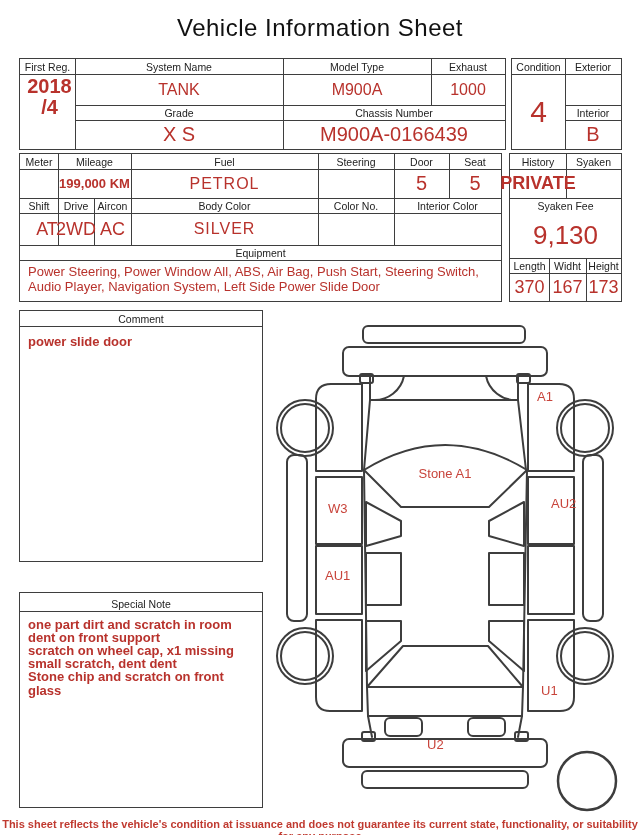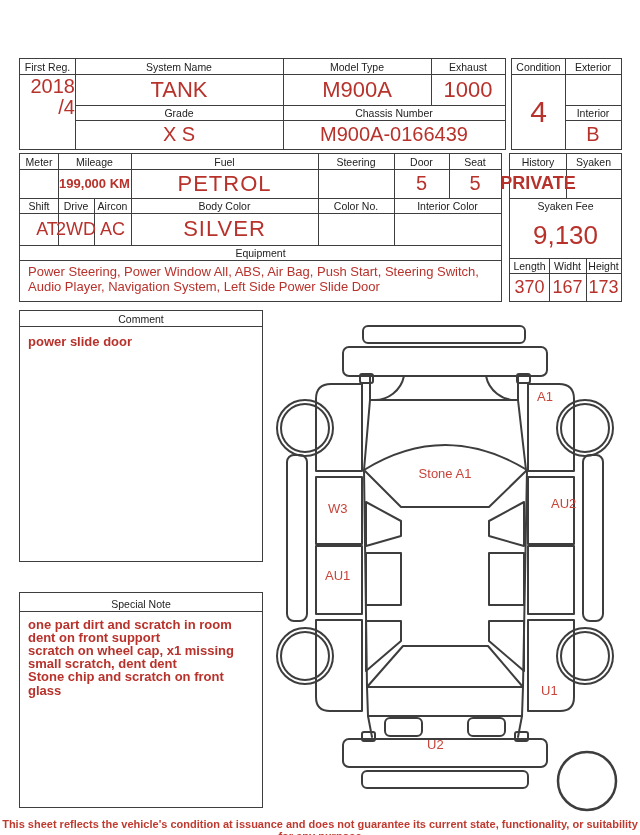--- a/index.html
+++ b/index.html
@@ -7,37 +7,38 @@
          font-family:"Liberation Sans",sans-serif;overflow:hidden;}
   .title{position:absolute;left:0;top:14px;width:640px;text-align:center;
          font-size:24px;font-weight:500;color:var(--title-dark);letter-spacing:.5px;}
   .box{position:absolute;border:1px solid var(--border-dark);box-sizing:border-box;}
   .vl{position:absolute;width:1px;background:var(--border-dark);}
   .hl{position:absolute;height:1px;background:var(--border-dark);}
   .lbl{position:absolute;display:flex;align-items:center;justify-content:center;
        font-size:10.5px;color:var(--label-dark);box-sizing:border-box;white-space:nowrap;}
   .val{position:absolute;display:flex;align-items:center;justify-content:center;
        color:var(--value-red);box-sizing:border-box;white-space:nowrap;}
-  .f20{font-size:20px;} .f22{font-size:22px;} .f18{font-size:18px;}
+  .f20{font-size:20px;} .f22{font-size:16px;} .f18{font-size:18px;}
   .f30{font-size:30px;} .f26{font-size:26px;} .f14{font-size:18px;font-weight:700;}
-  .firstreg{flex-direction:column;align-items:flex-end;justify-content:flex-start;
-            padding:2px 0 0 4px;line-height:1.05;}
+  .firstreg{flex-direction:column;align-items:center;justify-content:flex-start;
+            padding:2px 0 0 4px;line-height:1.05;font-weight:bold;}
   .equip{position:absolute;color:var(--value-red);font-size:13px;line-height:15px;
          padding:4px 8px;box-sizing:border-box;white-space:normal;display:block;text-align:left;}
   .freetext{position:absolute;color:var(--value-red);font-size:13px;font-weight:600;
             line-height:13.5px;padding:0 8px;box-sizing:border-box;text-align:left;}
   .footer{position:absolute;left:0;top:818px;width:640px;text-align:center;
           font-size:11px;font-weight:600;color:var(--footer-red);}
   svg text{font-family:"Liberation Sans",sans-serif;font-size:13px;fill:var(--diagram-red);}
 </style>
 </head>
 <body style="--value-red: #b8322c; --diagram-red: #c8443b; --footer-red: #c03a30; --border-dark: #3e3e3e; --diagram-stroke: #3d3d3d; --label-dark: #222222; --title-dark: #111111;">
 
 <div class="sheet">
 
+  <div class="title">Vehicle Information Sheet</div>
 
   <div class="box" style="left:19px;top:58px;width:487px;height:92px">
     <div class="vl" style="left:55px;top:0;height:90px"></div>
     <div class="vl" style="left:263px;top:0;height:90px"></div>
     <div class="vl" style="left:411px;top:0;height:46px"></div>
     <div class="hl" style="left:0;top:15px;width:485px"></div>
     <div class="hl" style="left:55px;top:46px;width:430px"></div>
     <div class="hl" style="left:55px;top:61px;width:430px"></div>
     <div class="lbl" style="left:0;top:0;width:55px;height:15px">First Reg.</div>
     <div class="val f20 firstreg" style="left:0;top:15px;width:55px;height:75px">

